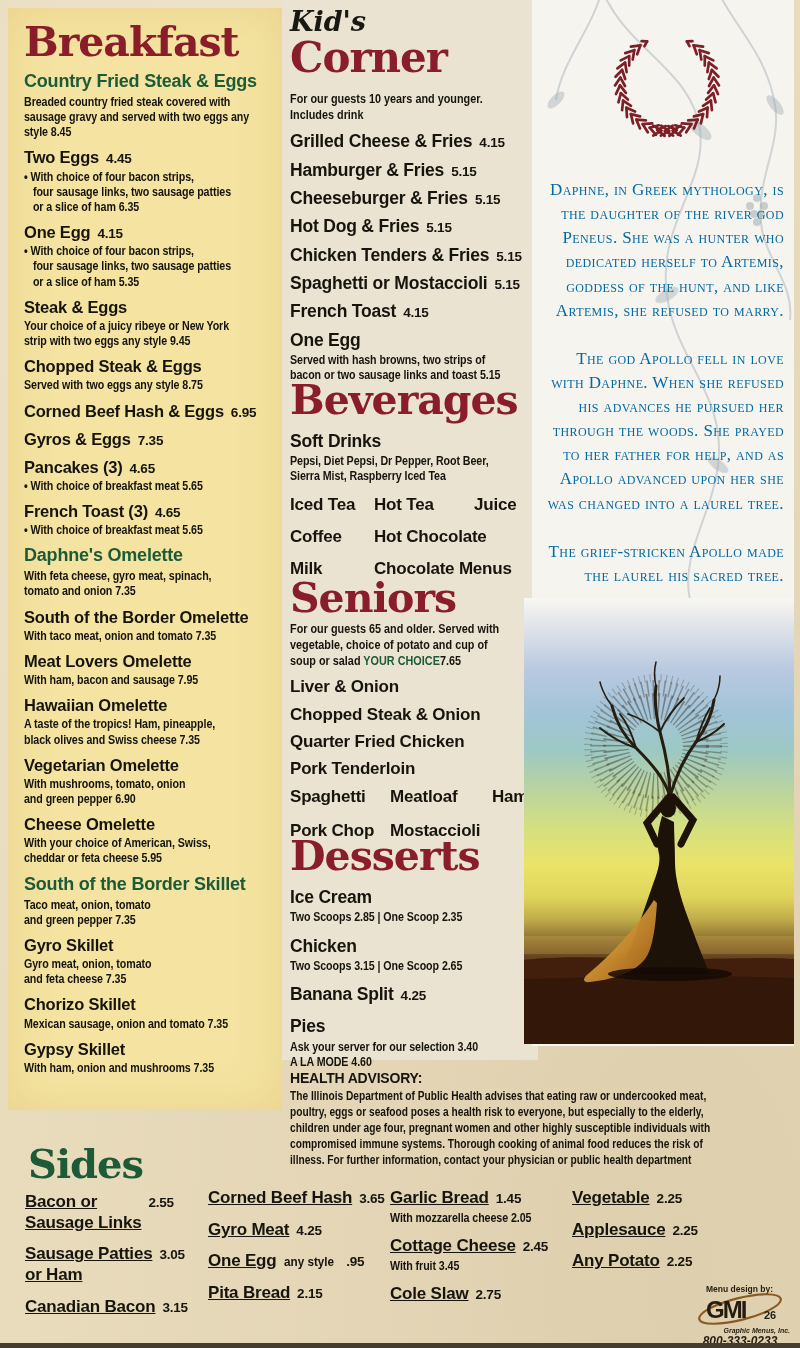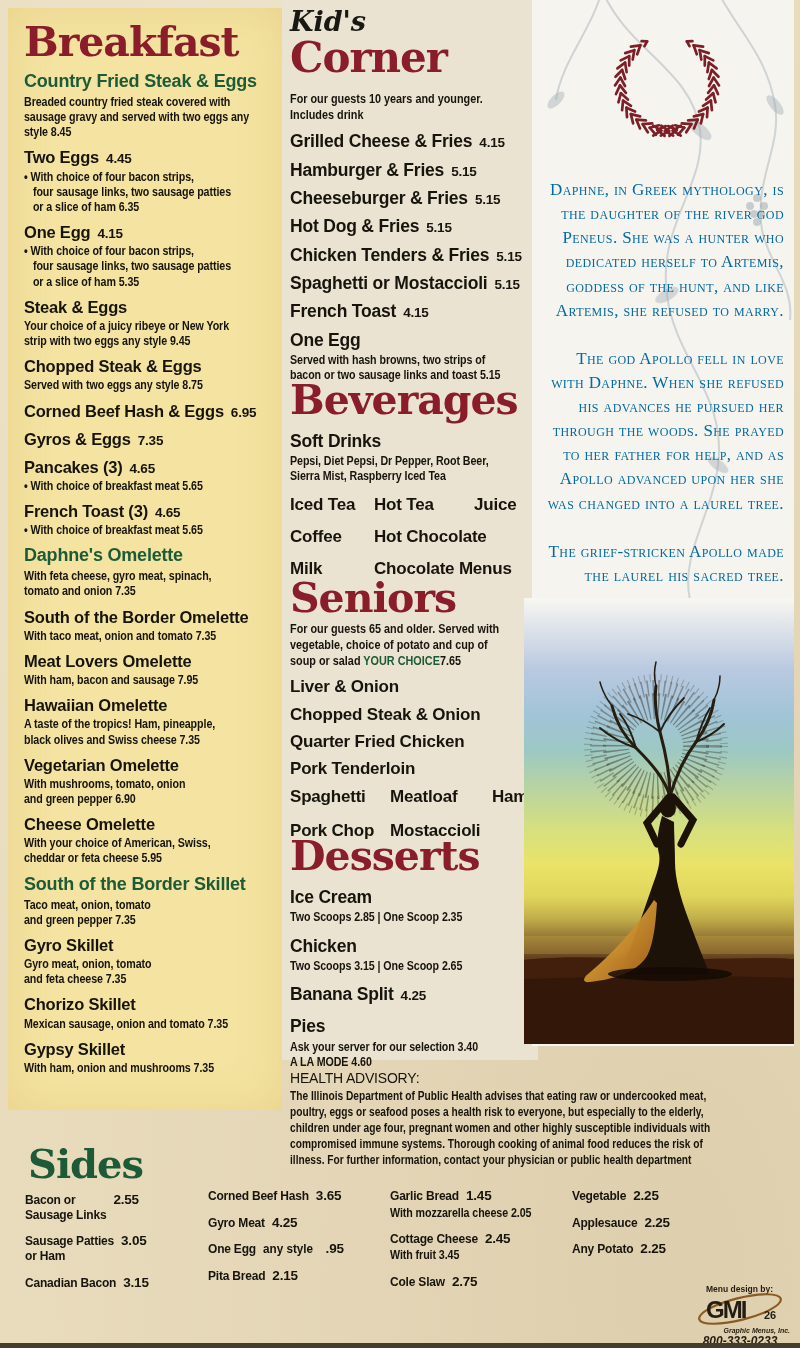--- a/index.html
+++ b/index.html
@@ -49,21 +49,21 @@
   .c1{grid-column:1}.c2{grid-column:2}.c3{grid-column:3}
   .sec-sen{top:578px;}
   .sen-rows{margin-top:6px;}
   .srow{font-weight:700;font-size:17px;letter-spacing:-0.2px;margin-bottom:7px;line-height:1.2;}
   .sen-grid{display:grid;grid-template-columns:100px 102px auto;row-gap:7px;}
   .sec-des{top:836px;}
   .des-item{margin-bottom:11px;}
   .des-item .iname{font-size:17.5px;}
 
   .advisory{position:absolute;left:290px;top:1070px;width:500px;}
-  .adv-title{font-weight:400;font-size:14px;letter-spacing:-0.2px;margin:0 0 2px;}
+  .adv-title{font-weight:700;font-size:14px;letter-spacing:-0.2px;margin:0 0 2px;}
   .adv-body{font-weight:700;font-size:13.4px;line-height:1.2;white-space:pre-line;
     width:640px;transform:scaleX(.76);transform-origin:0 0;}
 
   
   .vines{position:absolute;left:0;top:0;width:262px;height:600px;}
   .wreath{position:absolute;left:60px;top:16px;width:150px;height:135px;}
   #wreath line{stroke:#7c1f26;stroke-width:2.7;stroke-linecap:round;}
   .daphne{position:absolute;left:10px;top:178px;width:242px;}
   .daphne p{font-family:"Liberation Serif",serif;font-variant:small-caps;font-size:17px;line-height:1.42;
     letter-spacing:.4px;color:#0369a1;text-align:right;margin:0 0 24px;}
@@ -72,21 +72,21 @@
       #bad4a0 43%,#d6e07e 52%,#eae368 60%,#e0d55b 67%,#c0ad49 72%,#8a6a30 77%,#58341a 82%,#40220f 88%,#321a0c 100%);}
   .photo svg{position:absolute;inset:0;width:100%;height:100%;}
 
   
   .side-col{position:absolute;top:1188px;width:180px;}
   #sc1{left:25px;top:1192px;}
   #sc2{left:208px;}
   #sc3{left:390px;}
   #sc4{left:572px;}
   .side-item{margin-bottom:11px;}
-  .side-item .iname{font-size:12px;}
+  .side-item .iname{font-size:17px;text-decoration:underline;}
 
   
   .gmi{position:absolute;left:690px;top:1284px;width:108px;color:#241c10;}
   .gmi-tag{font-size:8.5px;font-weight:700;padding-left:16px;}
   .gmi-row{margin:-2px 0 -3px 6px;}
   .gmi-co{font-size:7px;font-weight:700;font-style:italic;text-align:right;padding-right:8px;}
   .gmi-ph{font-size:12px;font-weight:700;text-align:center;padding-right:8px;font-style:italic;}
   .gmi-web{font-size:7.5px;font-weight:700;text-align:right;padding-right:2px;}
   .bottom-bar{position:absolute;left:0;bottom:0;width:800px;height:5px;background:#453c2e;}
 </style>

